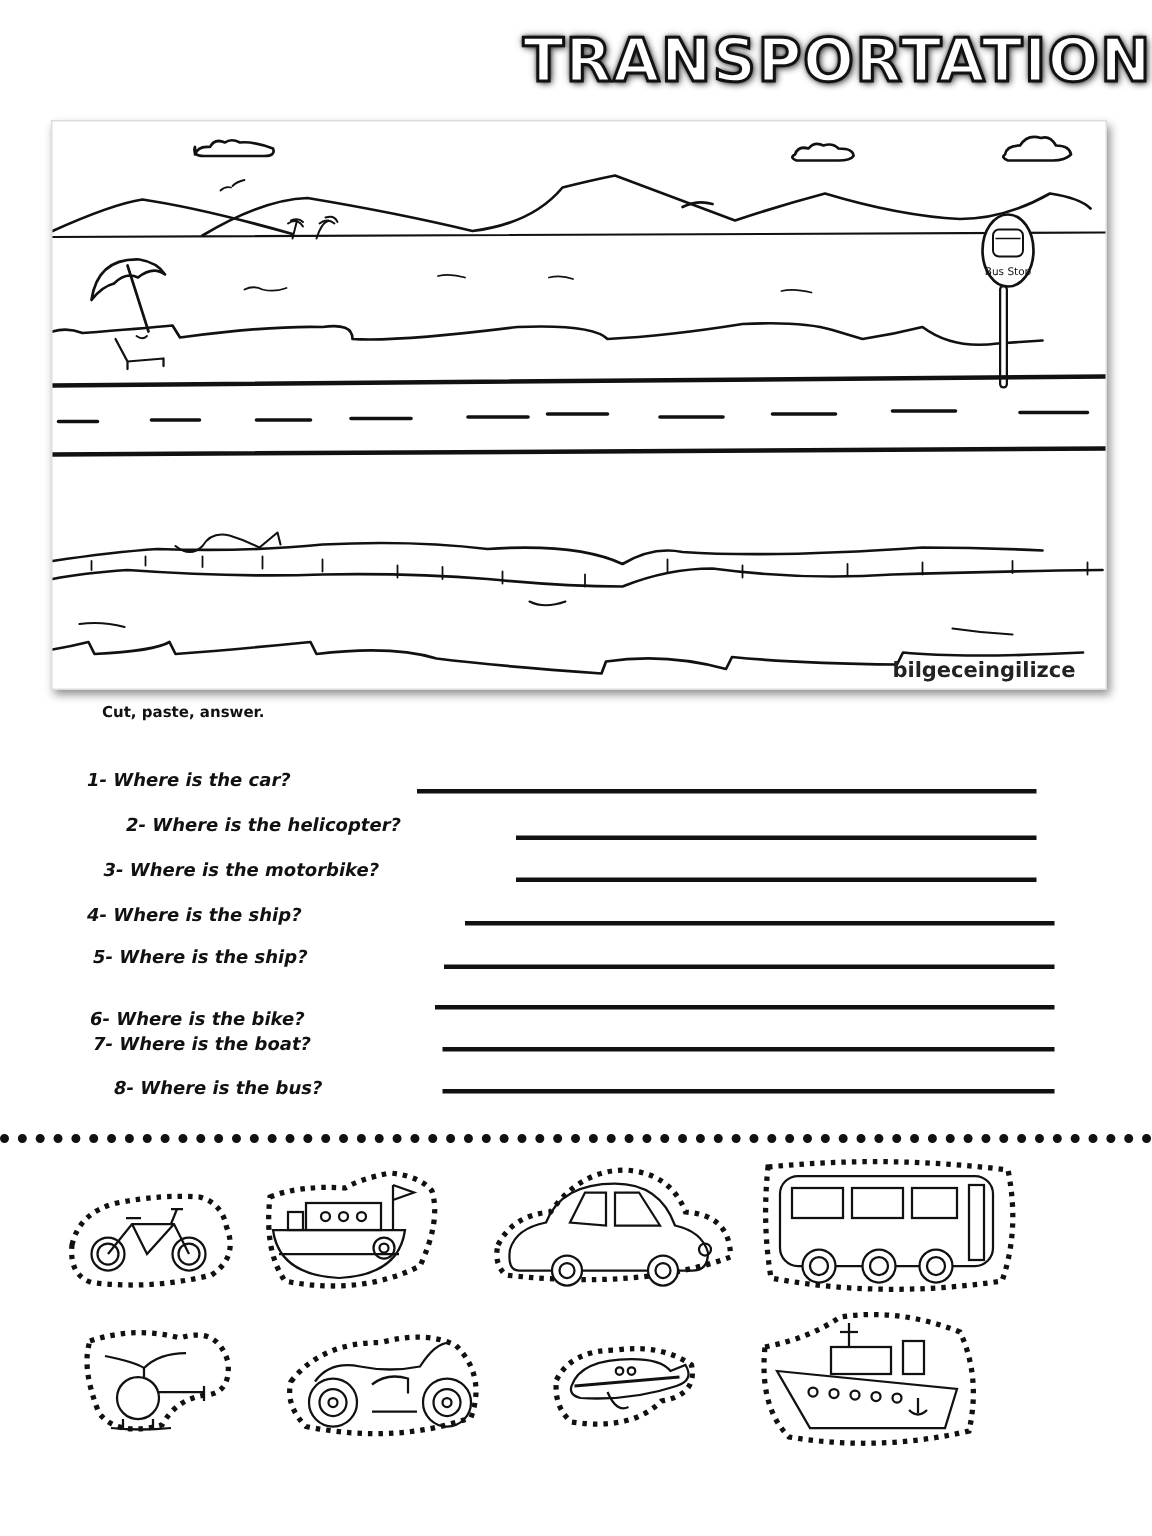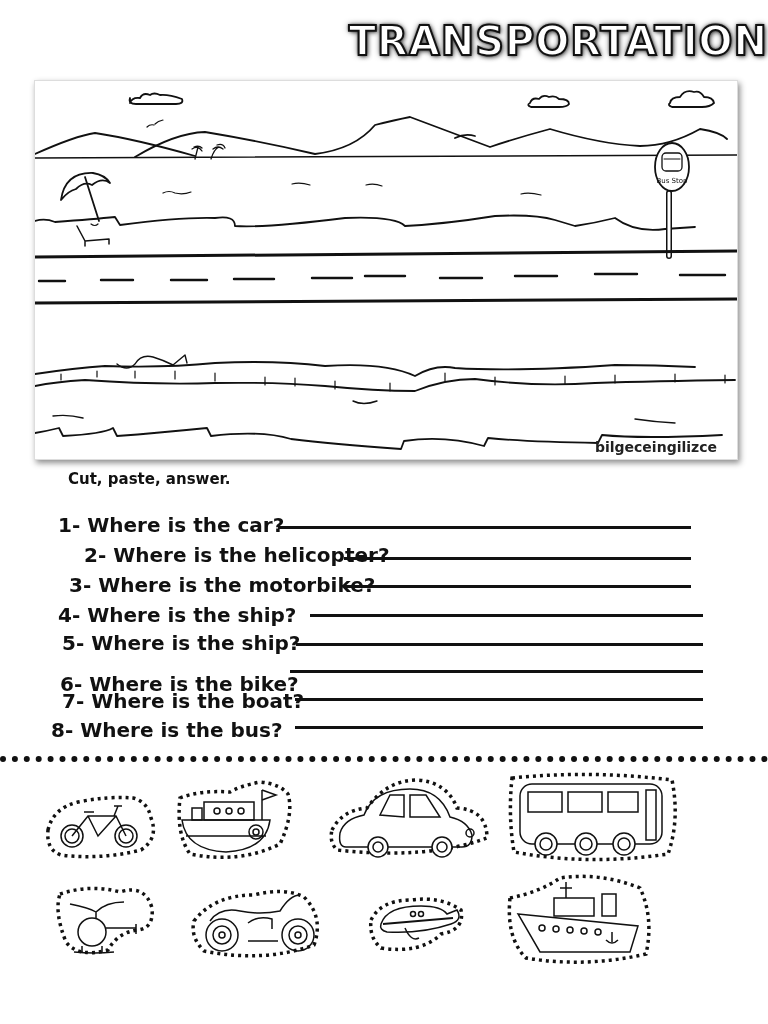--- a/index.html
+++ b/index.html
@@ -3,22 +3,22 @@
 <meta charset="utf-8">
 <style>
   html,body{margin:0;padding:0;background:#fff;}
   body{width:768px;height:1024px;position:relative;overflow:hidden;font-family:"DejaVu Sans",sans-serif;color:#111;}
   .title{position:absolute;left:0;top:18px;width:768px;text-align:right;font-family:"DejaVu Sans",sans-serif;font-weight:bold;font-size:40px;letter-spacing:1px;color:#fff;
     -webkit-text-stroke:2px #111;text-shadow:0 0 3px #000,0 0 6px #555,2px 2px 4px #888;}
   .scene{position:absolute;left:34px;top:80px;width:702px;height:378px;background:#fff;box-shadow:2px 3px 6px rgba(0,0,0,.45);border:1px solid #ddd;}
   .scene svg{position:absolute;left:0;top:0;}
   .watermark{position:absolute;right:20px;bottom:4px;font-size:14px;font-weight:bold;color:#222;margin-top:20px;}
   .bus-stop-text{font-family:"DejaVu Sans",sans-serif;font-size:7px;}
-  .instr{position:absolute;left:68px;top:470px;font-size:15px;font-weight:bold;}
-  .q{position:absolute;font-size:20px;font-weight:bold;white-space:nowrap;}
+  .instr{position:absolute;left:68px;top:470px;font-size:10px;font-weight:bold;}
+  .q{position:absolute;font-size:12px;font-weight:bold;white-space:nowrap;font-style:italic;}
   .ans{position:absolute;height:0;border-top:3px solid #111;}
   .cutline{position:absolute;left:0;top:756px;width:768px;height:0;border-top:6px dotted #111;}
   .cut{position:absolute;}
 </style>
 </head>
 <body>
 
 <div class="title">TRANSPORTATION</div>
 
 <div class="scene">
@@ -90,21 +90,21 @@
 
 <div class="q" style="left:62px;top:631px;"><span>5-</span> <span>Where is the ship?</span></div>
 <div class="ans" style="left:296px;top:643px;width:407px;"></div>
 
 <div class="q" style="left:60px;top:660px;margin-top:12px;"><span>6-</span> <span>Where is the bike?</span></div>
 <div class="ans" style="left:290px;top:670px;width:413px;"></div>
 
 <div class="q" style="left:62px;top:689px;"><span>7-</span> <span>Where is the boat?</span></div>
 <div class="ans" style="left:295px;top:698px;width:408px;"></div>
 
-<div class="q" style="left:51px;top:718px;"><span>8-</span> <span>Where is the bus?</span></div>
+<div class="q" style="left:76px;top:718px;"><span>8-</span> <span>Where is the bus?</span></div>
 <div class="ans" style="left:295px;top:726px;width:408px;"></div>
 
 <div class="cutline"></div>
 
 <svg class="cut" style="left:40px;top:790px;" width="120" height="75" viewBox="0 0 120 75">
   <path d="M8 40 q5-22 30-28 q30-6 55-4 q15 4 18 20 q8 20-10 32 q-40 10-80 5 q-15-5-13-25z" fill="none" stroke="#111" stroke-width="3.5" stroke-dasharray="3 4"></path>
   <g fill="none" stroke="#111" stroke-width="1.5">
     <circle cx="32" cy="46" r="11"></circle>
       <circle cx="32" cy="46" r="7"></circle>
     <circle cx="86" cy="46" r="11"></circle>

